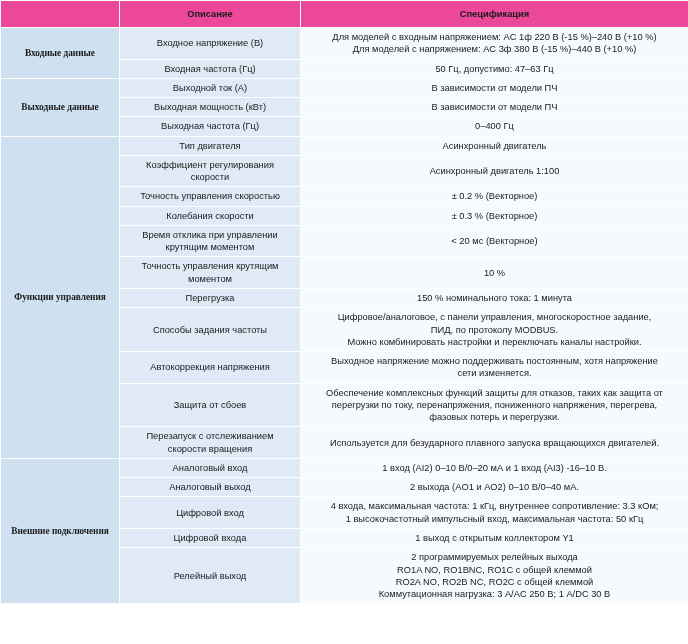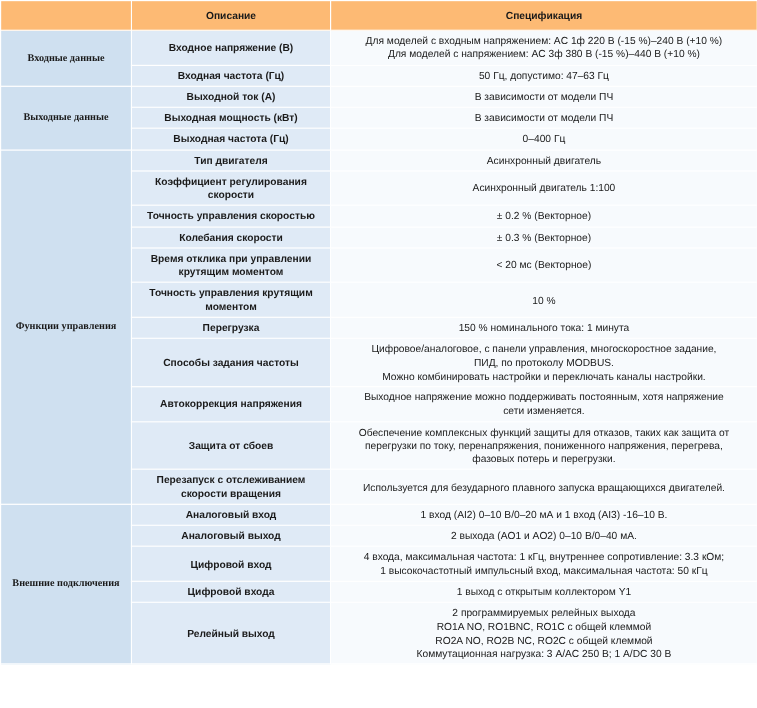--- a/index.html
+++ b/index.html
@@ -26,38 +26,38 @@
     font-size: 9.3px;
     line-height: 1.32;
     color: #1a1a1a;
   }
   
   col.c1 { width: 119px; }
   col.c2 { width: 181px; }
   col.c3 { width: 388px; }
 
   th.head {
-    background: #fdba74;
+    background: #ec4899;
     font-weight: bold;
     font-size: 10px;
     text-align: center;
     color: #1a1a1a;
     height: 20px;
   }
   td.group {
     background: #cfe0f0;
     font-weight: bold;
     text-align: center;
     font-size: 10px;
     color: #1a1a1a;
     font-family: Liberation Serif, serif;
   }
   td.param {
     background: #dfeaf6;
-    font-weight: bold;
+    font-weight: normal;
     text-align: center;
     font-size: 9.3px;
     color: #1a1a1a;
   }
   td.value {
     background: #f7fafd;
     text-align: center;
     font-size: 9.3px;
     color: #1a1a1a;
   }

